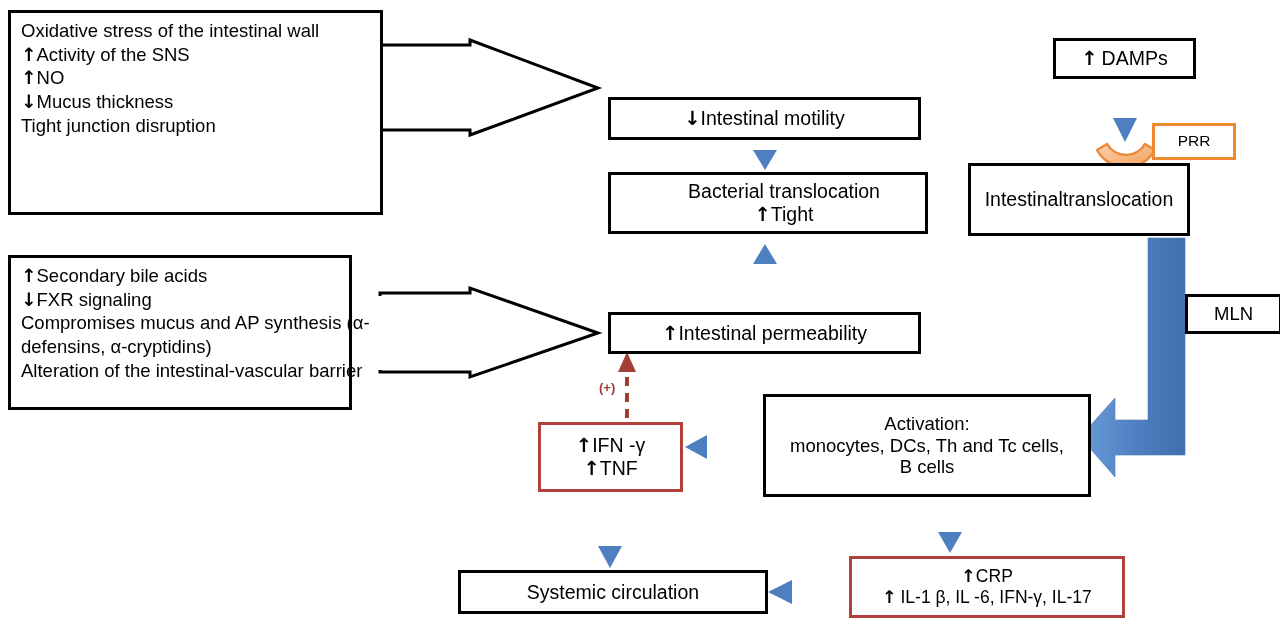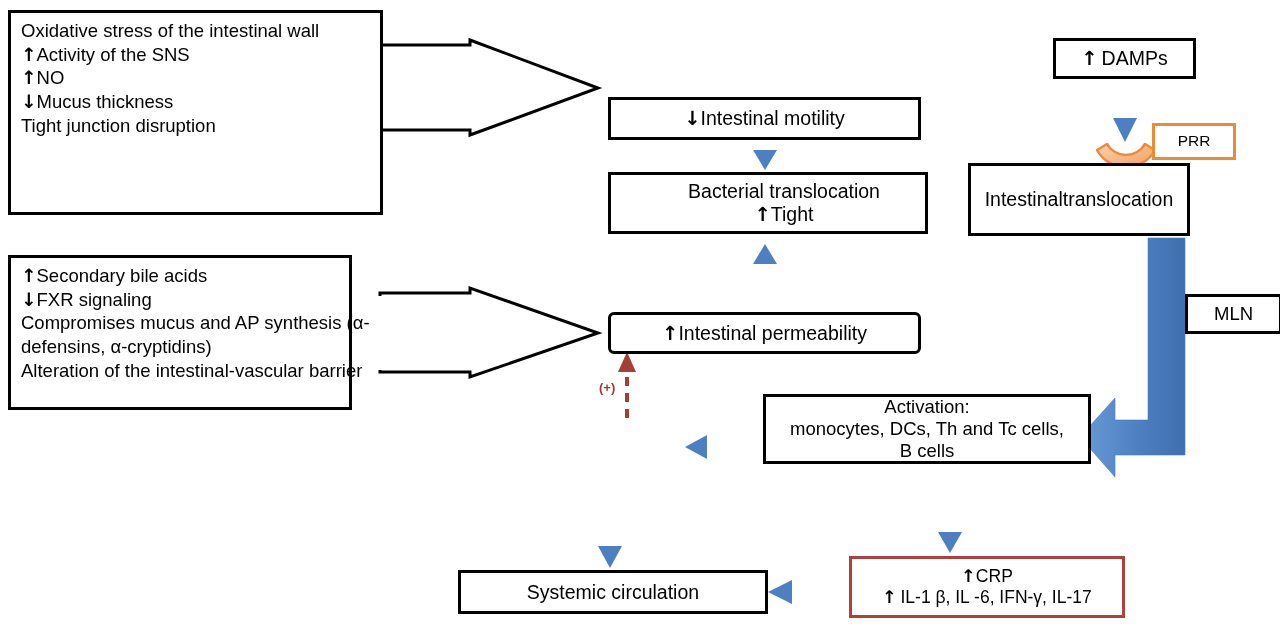--- a/index.html
+++ b/index.html
@@ -226,32 +226,40 @@
 
   <div class="node node-black sz19" style="left:968px; top:163px; width:222px; height:73px; flex-direction:row;">
     <span>Intestinal</span>
     <span>translocation</span>
   </div>
 
   <div class="node node-black sz18" style="left:1185px; top:294px; width:97px; height:40px;">
     <span>MLN</span>
   </div>
 
-  <div class="node node-black sz19" style="left:608px; top:312px; width:313px; height:42px;border-radius:6px;">
+  <div class="node node-black sz19" style="left:608px; top:312px; width:313px; height:42px;">
     <span>
       <span class="arrow-glyph">↑</span><span>Intestinal permeability</span>
     </span>
   </div>
 
-  <div class="node node-black sz18" style="left:763px; top:394px; width:328px; height:70px; flex-direction:column;">
+  <div class="node node-black sz18" style="left:763px; top:394px; width:328px; height:103px; flex-direction:column;">
     <span>Activation:</span>
     <span>monocytes, DCs, Th and Tc cells,</span>
     <span>B cells</span>
   </div>
 
+  <div class="node node-red sz19" style="left:538px; top:422px; width:145px; height:70px; flex-direction:column;">
+    <span>
+      <span class="arrow-glyph">↑</span><span>IFN -γ</span>
+    </span>
+    <span>
+      <span class="arrow-glyph">↑</span><span>TNF</span>
+    </span>
+  </div>
 
   <div class="node node-red sz17" style="left:849px; top:556px; width:276px; height:62px; flex-direction:column;">
     <span>
       <span class="arrow-glyph">↑</span><span>CRP</span>
     </span>
     <span>
       <span class="arrow-glyph">↑</span> <span>IL-1 β, IL -6, IFN-γ, IL-17</span>
     </span>
   </div>
 

